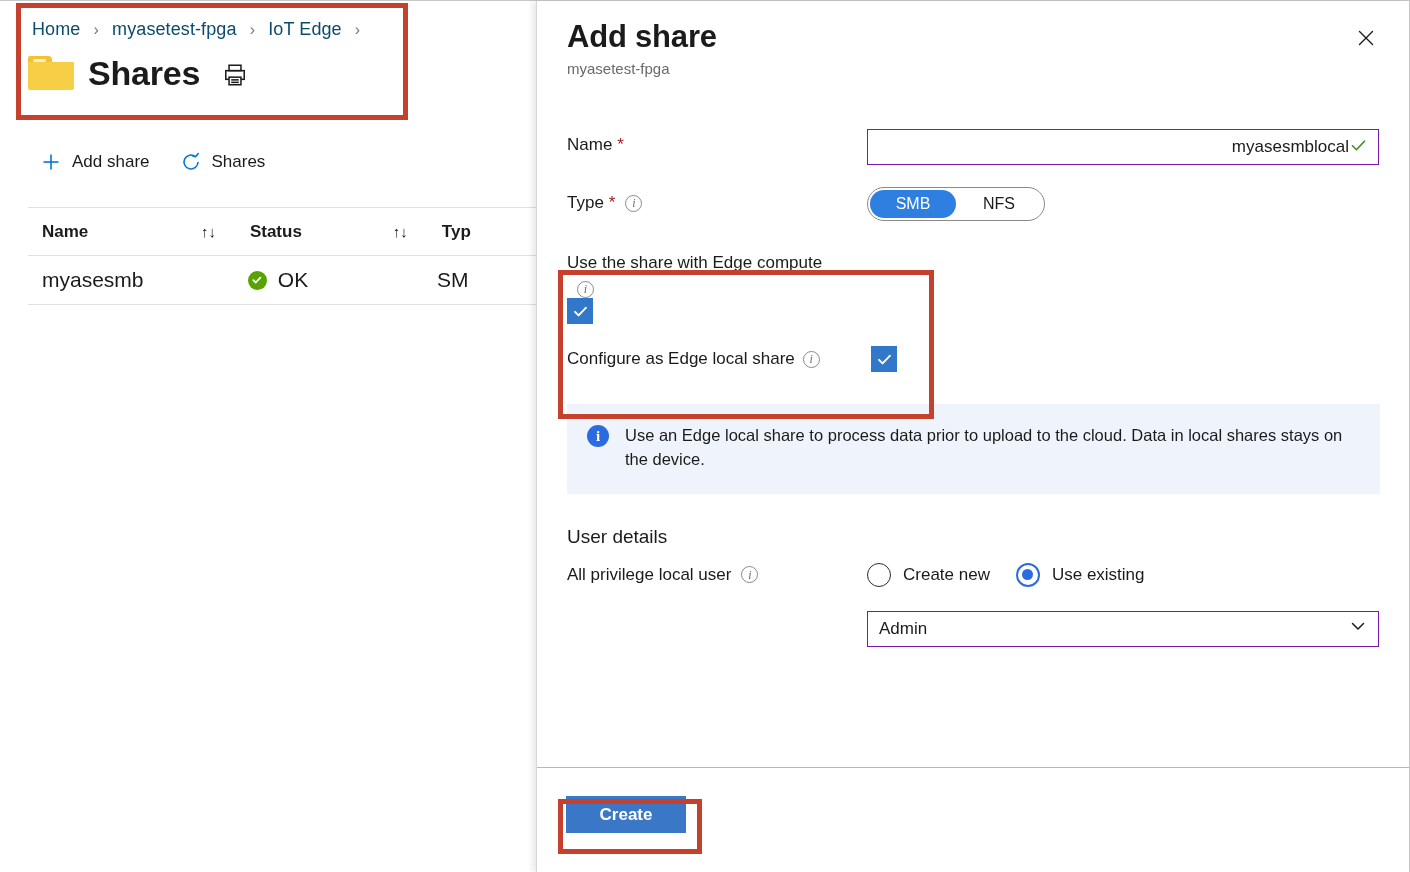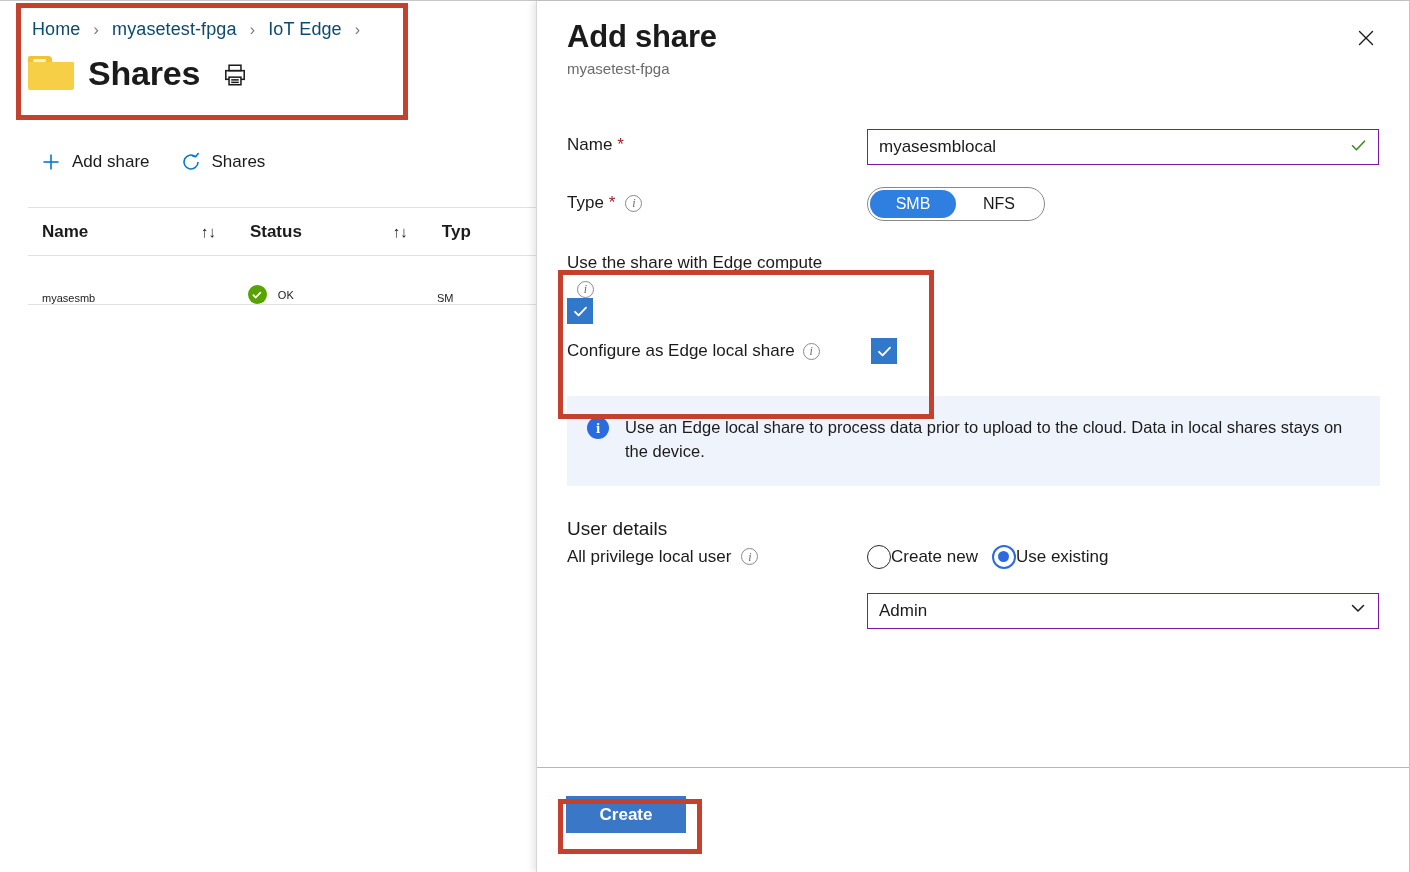--- a/index.html
+++ b/index.html
@@ -133,23 +133,23 @@
     display: flex;
     align-items: center;
     height: 47px;
     font-size: 17px;
     font-weight: 700;
     color: #1b1b1b;
     padding-left: 14px;
   }
   .tbl-row {
     display: flex;
-    align-items: flex-end;
+    align-items: center;
     height: 48px;
-    font-size: 11px;
+    font-size: 21px;
     color: #1b1b1b;
     padding-left: 14px;
   }
   .col-name  { width: 218px; }
   .col-status{ width: 200px; display: flex; align-items: center; }
   .col-type  { width: 120px; }
   .sort-ico {
     font-size: 15px;
     color: #1b1b1b;
     font-weight: 400;
@@ -257,21 +257,21 @@
     height: 36px;
     border: 1px solid #8a2be2;
     border-color: #7719aa;
     background: #fff;
     display: flex;
     align-items: center;
     padding: 0 10px 0 11px;
     font-size: 17px;
     color: #1b1b1b;
   }
-  .text-input .val { flex: 1; }
+  .text-input .val { flex: 1; text-align: right; }
   .check-ok { color: #3f8b21; font-size: 19px; line-height: 1; }
 
   .pill-toggle {
     display: inline-flex;
     align-items: center;
     border: 1px solid #8a8a8a;
     border-radius: 18px;
     height: 34px;
     padding: 2px;
     background: #fff;
@@ -327,21 +327,21 @@
     justify-content: center;
     flex: none;
     margin-top: 1px;
   }
   .info-banner .txt {
     font-size: 16.5px;
     color: #1b1b1b;
     line-height: 1.45;
   }
 
-  .radio-row { display: flex; align-items: center; }
+  .radio-row { display: flex; align-items: center; gap: 12px; }
   .radio {
     width: 24px; height: 24px;
     border-radius: 50%;
     border: 1.6px solid #2b2b2b;
     display: inline-flex;
     align-items: center;
     justify-content: center;
     flex: none;
     cursor: pointer;
     background: #fff;
@@ -535,40 +535,40 @@
             <span class="info-i" style="margin-left:0;">i</span>
           </div>
         </div>
         <div class="checkbox">
           <svg width="17" height="17" viewBox="0 0 17 17" fill="none" stroke="#ffffff" stroke-width="1.9" stroke-linecap="round" stroke-linejoin="round">
               <path d="M3 8.8 L6.6 12.4 L14 4.7"></path>
             </svg>
         </div>
       </div>
 
-      <div class="check-row" style="margin-top:14px; width:330px; align-items:center;">
+      <div class="check-row" style="margin-top:22px; width:330px; align-items:center;">
         <div style="flex:1; display:flex; align-items:center; padding-right:8px;">
           <span>Configure as Edge local share</span>
           <span class="info-i">i</span>
         </div>
         <div class="checkbox">
           <svg width="17" height="17" viewBox="0 0 17 17" fill="none" stroke="#ffffff" stroke-width="1.9" stroke-linecap="round" stroke-linejoin="round">
               <path d="M3 8.8 L6.6 12.4 L14 4.7"></path>
             </svg>
         </div>
       </div>
 
       <div class="info-banner">
         <span class="ic">i</span>
         <span class="txt">Use an Edge local share to process data prior to upload to the cloud. Data in local shares stays on the device.</span>
       </div>
 
       <div class="section-title" style="margin-top:32px;">User details</div>
 
-      <div class="field-row" style="margin-top:4px; align-items:center;text-align:center;">
+      <div class="field-row" style="margin-top:14px; align-items:center;text-align:center;">
         <div class="field-label" style="padding-top:0;">
           <span>All privilege local user</span>
           <span class="info-i">i</span>
         </div>
         <div class="radio-row">
           <span class="radio"></span>
           <span class="radio-label">Create new</span>
           <span class="radio sel"></span>
           <span class="radio-label">Use existing</span>
         </div>

